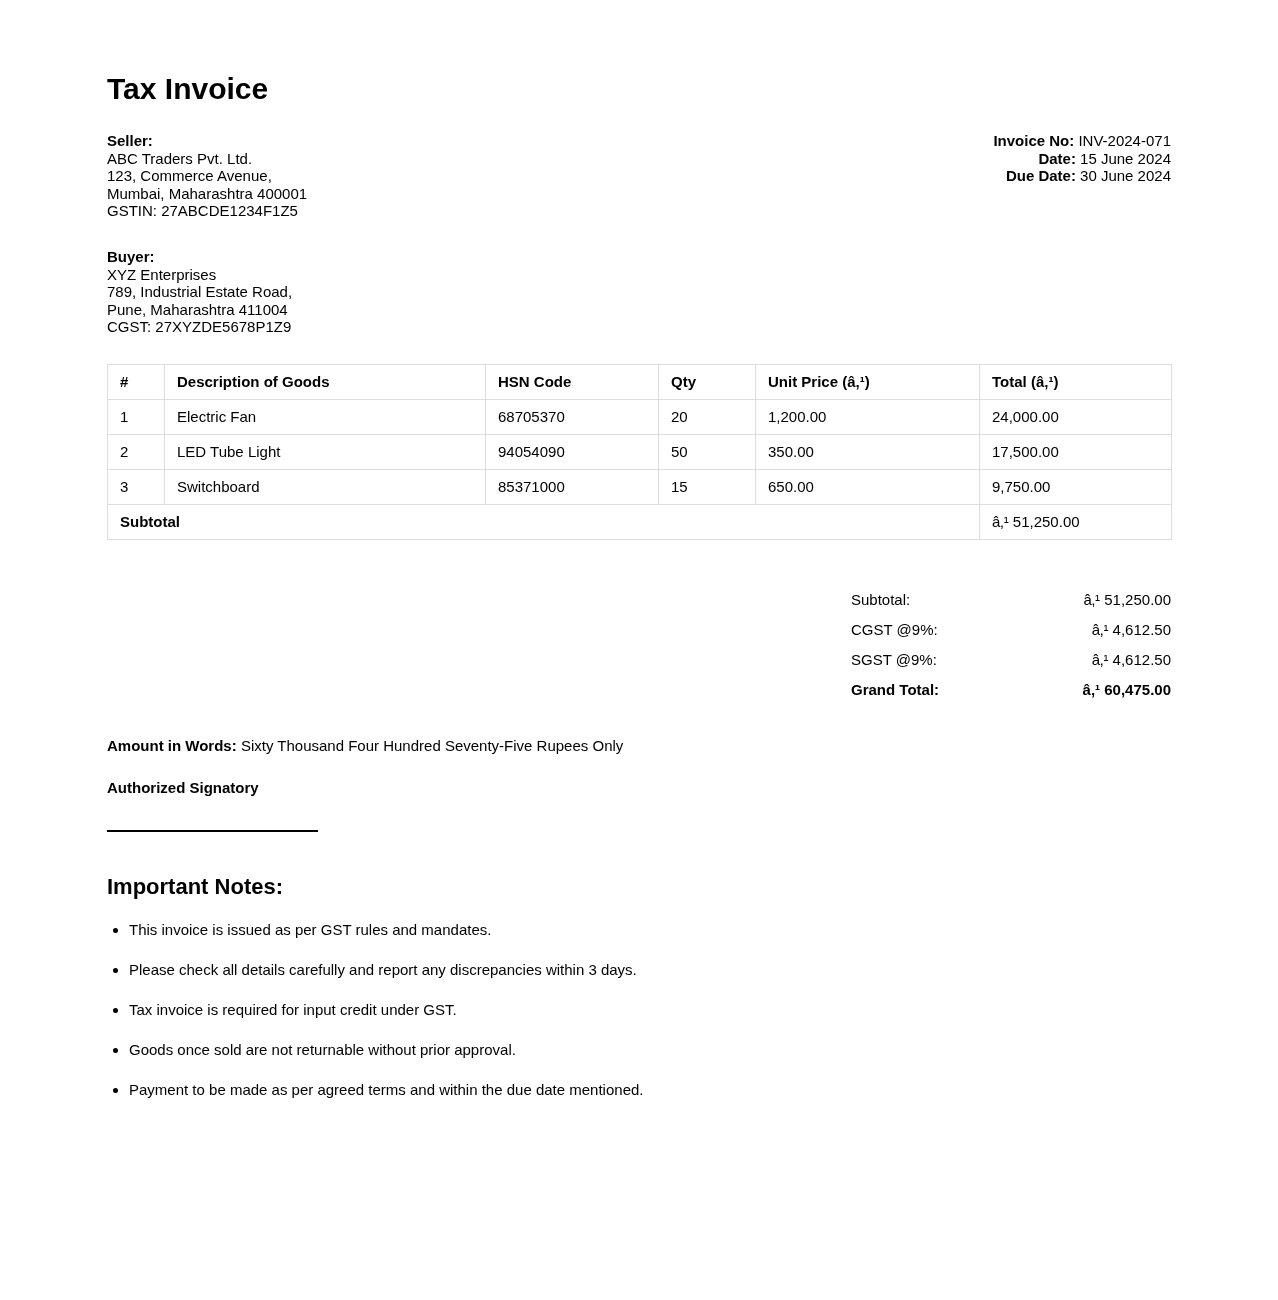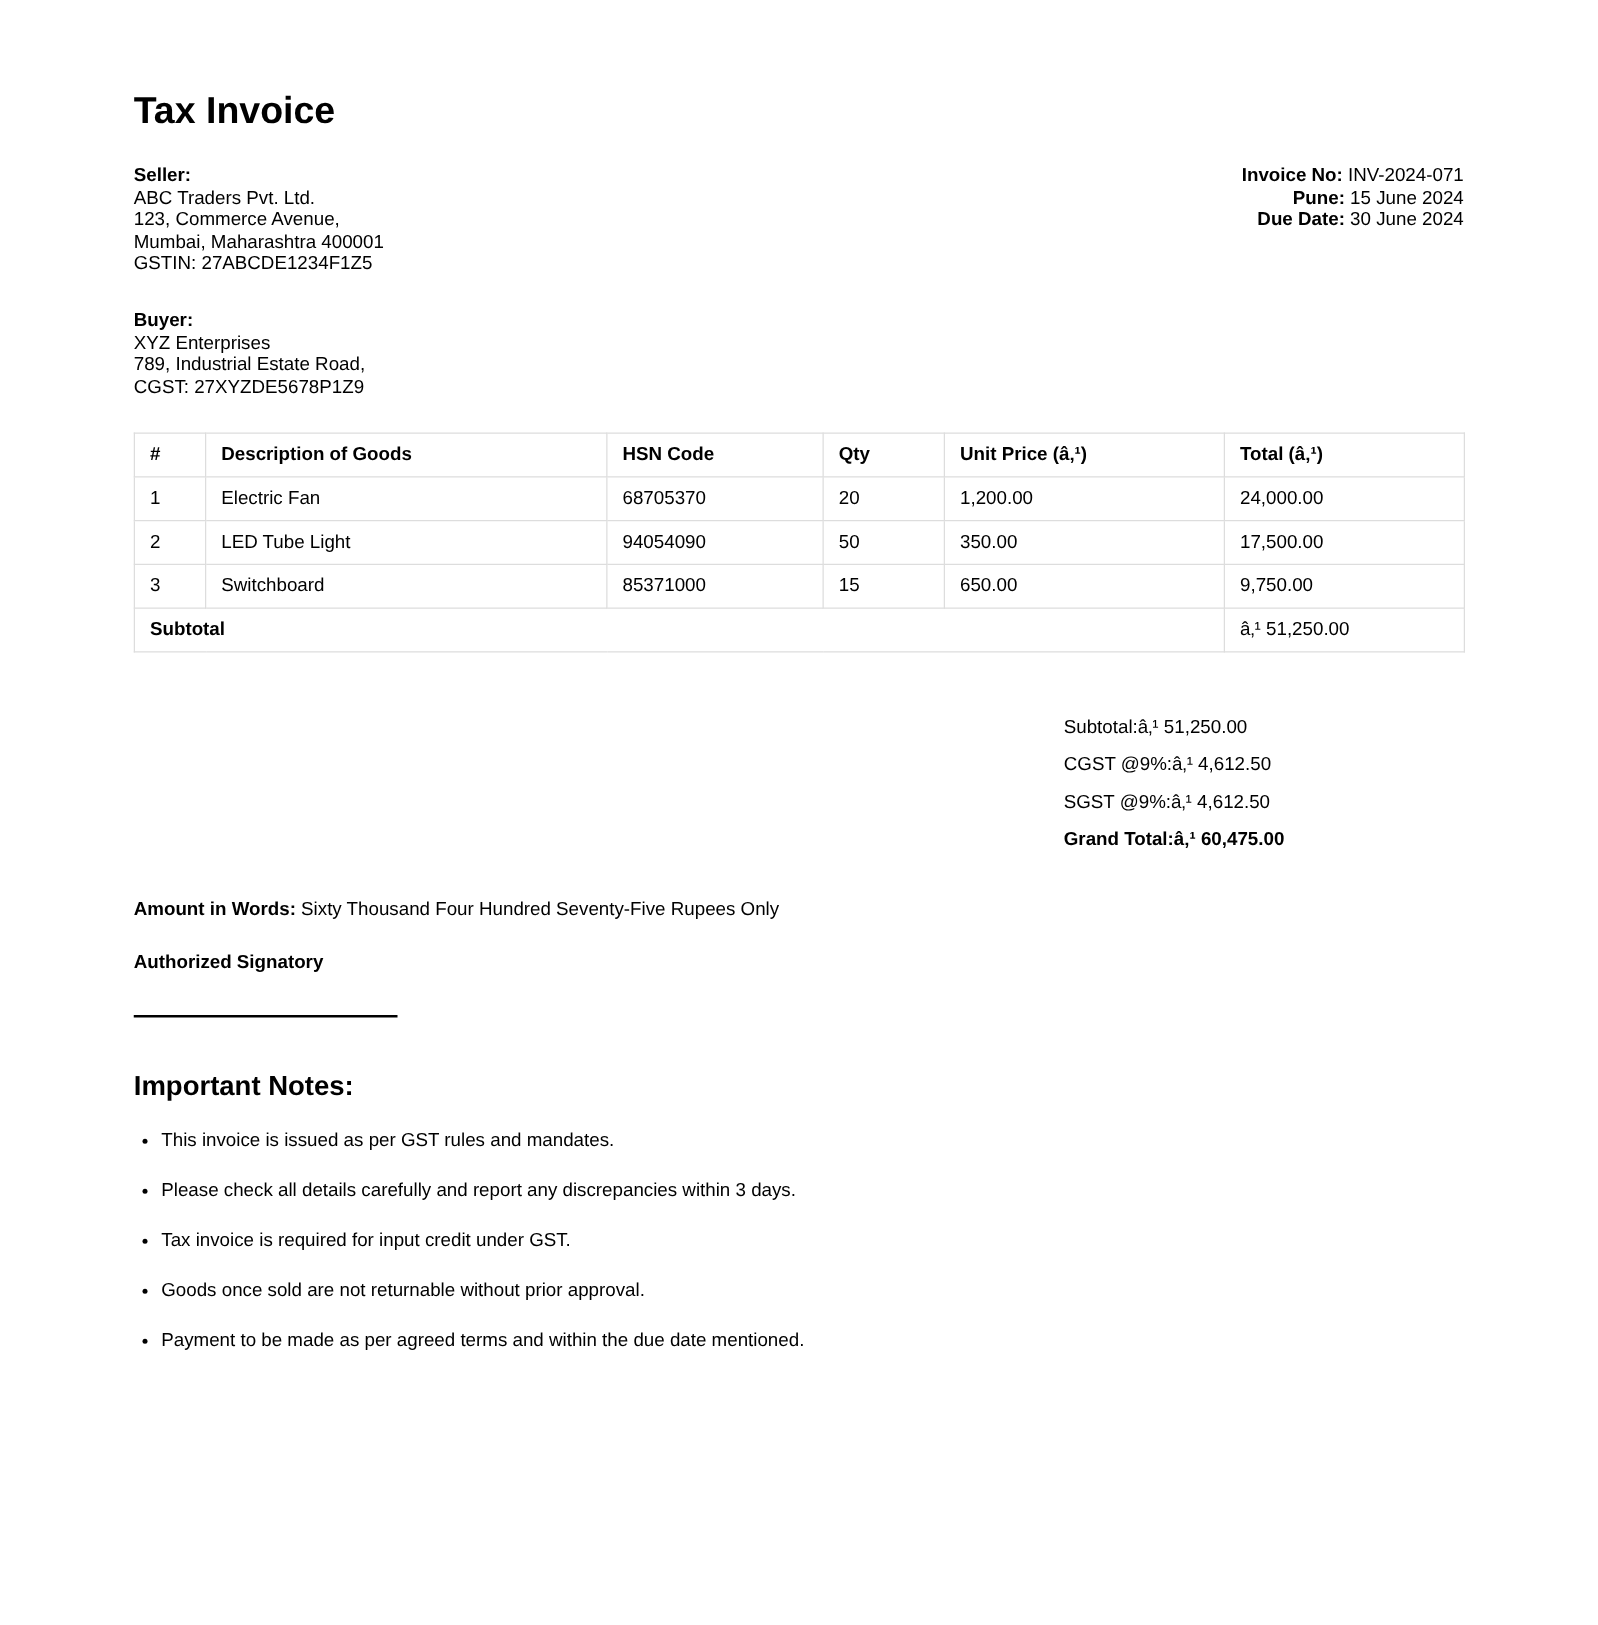--- a/index.html
+++ b/index.html
@@ -61,20 +61,21 @@
   col.c-total { width: 192px; }
   td.subtotal-label { text-align: right; font-weight: bold; }
 
   .totals-block {
     margin-top: 50px;
     margin-left: auto;
     width: 320px;
   }
   .totals-row {
     display: flex;
+    justify-content: space-between;
     line-height: 19px;
     margin-bottom: 11px;
   }
   .totals-row:last-child { margin-bottom: 0; }
   .totals-row.grand { font-weight: bold; }
 
   .amount-words { margin-top: 38px; line-height: 18px; }
   .signatory { margin-top: 24px; font-weight: bold; line-height: 18px; }
   .signature-line {
     margin-top: 33px;
@@ -111,29 +112,30 @@
     <div class="header-row">
       <div class="party-block">
         <p><span class="bold">Seller:</span></p>
         <p>ABC Traders Pvt. Ltd.</p>
         <p>123, Commerce Avenue,</p>
         <p>Mumbai, Maharashtra 400001</p>
         <p>GSTIN: 27ABCDE1234F1Z5</p>
       </div>
       <div class="meta-block">
         <p><span class="bold">Invoice No:</span> <span>INV-2024-071</span></p>
-        <p><span class="bold">Pune:</span> <span>15 June 2024</span></p>
+        <p><span class="bold">Date:</span> <span>15 June 2024</span></p>
         <p><span class="bold">Due Date:</span> <span>30 June 2024</span></p>
       </div>
     </div>
 
     <div class="party-block buyer-block">
       <p><span class="bold">Buyer:</span></p>
       <p>XYZ Enterprises</p>
       <p>789, Industrial Estate Road,</p>
+      <p>Pune, Maharashtra 411004</p>
       <p>CGST: 27XYZDE5678P1Z9</p>
     </div>
 
     <table class="items">
       <colgroup>
         <col class="c-sno">
           <col class="c-desc">
           <col class="c-hsn">
           <col class="c-qty">
           <col class="c-price">

